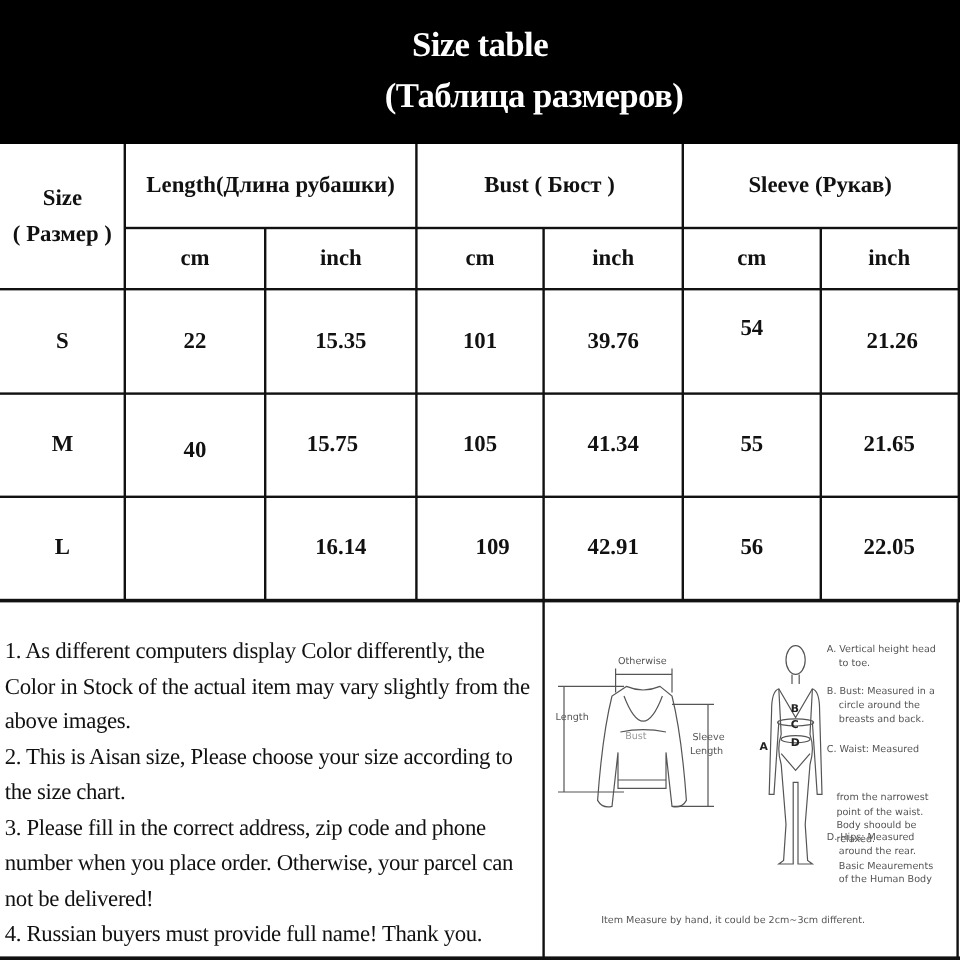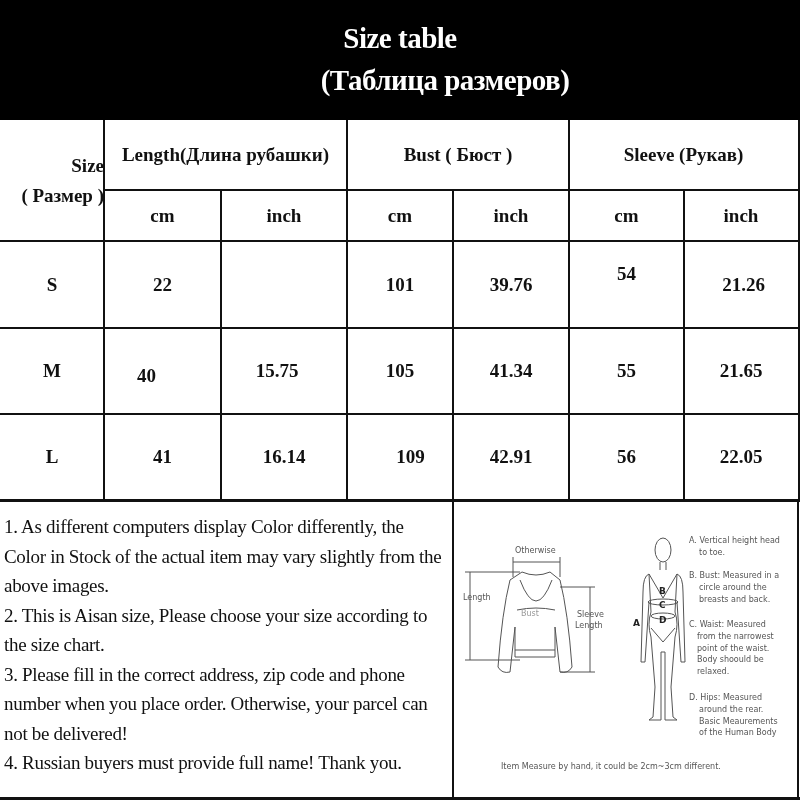--- a/index.html
+++ b/index.html
@@ -4,66 +4,66 @@
 <style>
   html, body { margin:0; padding:0; background:#fff; }
   body { width:800px; height:800px; position:relative; overflow:hidden; font-family:"Liberation Serif", serif; color:#111; }
   .header { position:absolute; left:0; top:0; width:800px; height:120px; background:#000; color:#fff; text-align:center; }
   .header .t1 { position:absolute; top:22px; left:0; width:800px; font-size:29px; font-weight:bold; letter-spacing:-0.5px; }
   .header .t2 { position:absolute; top:64px; left:0; width:800px; font-size:29px; font-weight:bold; letter-spacing:-0.5px;margin-left:45px; }
   .grid { position:absolute; left:0; top:120px; width:800px; height:380px; }
   .cell { position:absolute; display:flex; align-items:center; justify-content:center; text-align:center; font-weight:bold; font-size:19px; box-sizing:border-box; line-height:1.55; }
   .vl { position:absolute; width:2px; background:#111; }
   .hl { position:absolute; height:2px; background:#111; }
-  .notes { position:absolute; left:4px; top:512px; width:445px; font-size:19px; line-height:29.5px; color:#111; letter-spacing:-0.3px; }
+  .notes { position:absolute; left:4px; top:528px; width:445px; font-size:19px; line-height:29.5px; color:#111; letter-spacing:-0.3px; }
   .diagram { position:absolute; left:455px; top:502px; width:343px; height:295px; }
   .dg-text { position:absolute; font-family:"DejaVu Sans", sans-serif; color:#555; font-size:8px; line-height:11.8px; }
 </style>
 </head>
 <body>
 
 <div class="header">
   <div class="t1">Size table</div>
   <div class="t2">(Таблица размеров)</div>
 </div>
 
 <div class="grid">
 
-  <div class="cell" style="left:0;top:0;width:104px;height:121px;flex-direction:column;align-items:flex-end;">
+  <div class="cell" style="left:0;top:0;width:104px;height:121px;flex-direction:column;">
     <span>Size</span>
     <span>( Размер )</span>
   </div>
   <div class="cell" style="left:104px;top:0;width:243px;height:70px;">Length(Длина рубашки)</div>
   <div class="cell" style="left:347px;top:0;width:222px;height:70px;">Bust ( Бюст )</div>
   <div class="cell" style="left:569px;top:0;width:229px;height:70px;">Sleeve (Рукав)</div>
 
   <div class="cell" style="left:104px;top:70px;width:117px;height:51px;">cm</div>
   <div class="cell" style="left:221px;top:70px;width:126px;height:51px;">inch</div>
   <div class="cell" style="left:347px;top:70px;width:106px;height:51px;">cm</div>
   <div class="cell" style="left:453px;top:70px;width:116px;height:51px;">inch</div>
   <div class="cell" style="left:569px;top:70px;width:115px;height:51px;">cm</div>
   <div class="cell" style="left:684px;top:70px;width:114px;height:51px;">inch</div>
 
   <div class="cell" style="left:0;top:121px;width:104px;height:87px;">S</div>
   <div class="cell" style="left:104px;top:121px;width:117px;height:87px;">22</div>
+  <div class="cell" style="left:221px;top:121px;width:126px;height:87px;">15.35</div>
   <div class="cell" style="left:347px;top:121px;width:106px;height:87px;">101</div>
   <div class="cell" style="left:453px;top:121px;width:116px;height:87px;">39.76</div>
   <div class="cell" style="left:569px;top:121px;width:115px;height:66px;">54</div>
   <div class="cell" style="left:684px;top:121px;width:119px;height:87px;border-radius:32px;">21.26</div>
 
   <div class="cell" style="left:0;top:208px;width:104px;height:86px;">M</div>
-  <div class="cell" style="left:88px;top:208px;width:117px;height:96px;">40</div>
+  <div class="cell" style="left:104px;top:208px;width:117px;height:96px;">40</div>
   <div class="cell" style="left:221px;top:208px;width:112px;height:86px;">15.75</div>
   <div class="cell" style="left:347px;top:208px;width:106px;height:86px;">105</div>
   <div class="cell" style="left:453px;top:208px;width:116px;height:86px;">41.34</div>
   <div class="cell" style="left:569px;top:208px;width:115px;height:86px;">55</div>
   <div class="cell" style="left:684px;top:208px;width:114px;height:86px;">21.65</div>
 
   <div class="cell" style="left:0;top:294px;width:104px;height:86px;">L</div>
-  <div class="cell" style="left:104px;top:294px;width:117px;height:86px;">41</div>
   <div class="cell" style="left:221px;top:294px;width:126px;height:86px;">16.14</div>
   <div class="cell" style="left:347px;top:294px;width:106px;height:86px;padding-left:21px;">109</div>
   <div class="cell" style="left:453px;top:294px;width:116px;height:86px;">42.91</div>
   <div class="cell" style="left:569px;top:294px;width:115px;height:86px;">56</div>
   <div class="cell" style="left:684px;top:294px;width:114px;height:86px;">22.05</div>
 
   <div class="vl" style="left:103px;top:0;height:380px;"></div>
   <div class="vl" style="left:220px;top:70px;height:310px;"></div>
   <div class="vl" style="left:346px;top:0;height:380px;"></div>
   <div class="vl" style="left:452px;top:70px;height:310px;"></div>
@@ -135,21 +135,21 @@
     <div>A. Vertical height head</div>
     <div style="padding-left:10px;">to toe.</div>
   </div>
   <div class="dg-text" style="left:234px;top:68px;">
     <div>B. Bust: Measured in a</div>
     <div style="padding-left:10px;">circle around the</div>
     <div style="padding-left:10px;">breasts and back.</div>
   </div>
   <div class="dg-text" style="left:234px;top:117px;">
     <div>C. Waist: Measured</div>
-    <div style="padding-left:8px;">from the narrowest</div>
+    <div style="padding-left:8px;margin-top:28px;">from the narrowest</div>
     <div style="padding-left:8px;">point of the waist.</div>
     <div style="padding-left:8px;">Body shoould be</div>
     <div style="padding-left:8px;">relaxed.</div>
   </div>
   <div class="dg-text" style="left:234px;top:190px;">
     <div>D. Hips: Measured</div>
     <div style="padding-left:10px;">around the rear.</div>
     <div style="padding-left:10px;">Basic Meaurements</div>
     <div style="padding-left:10px;">of the Human Body</div>
   </div>

